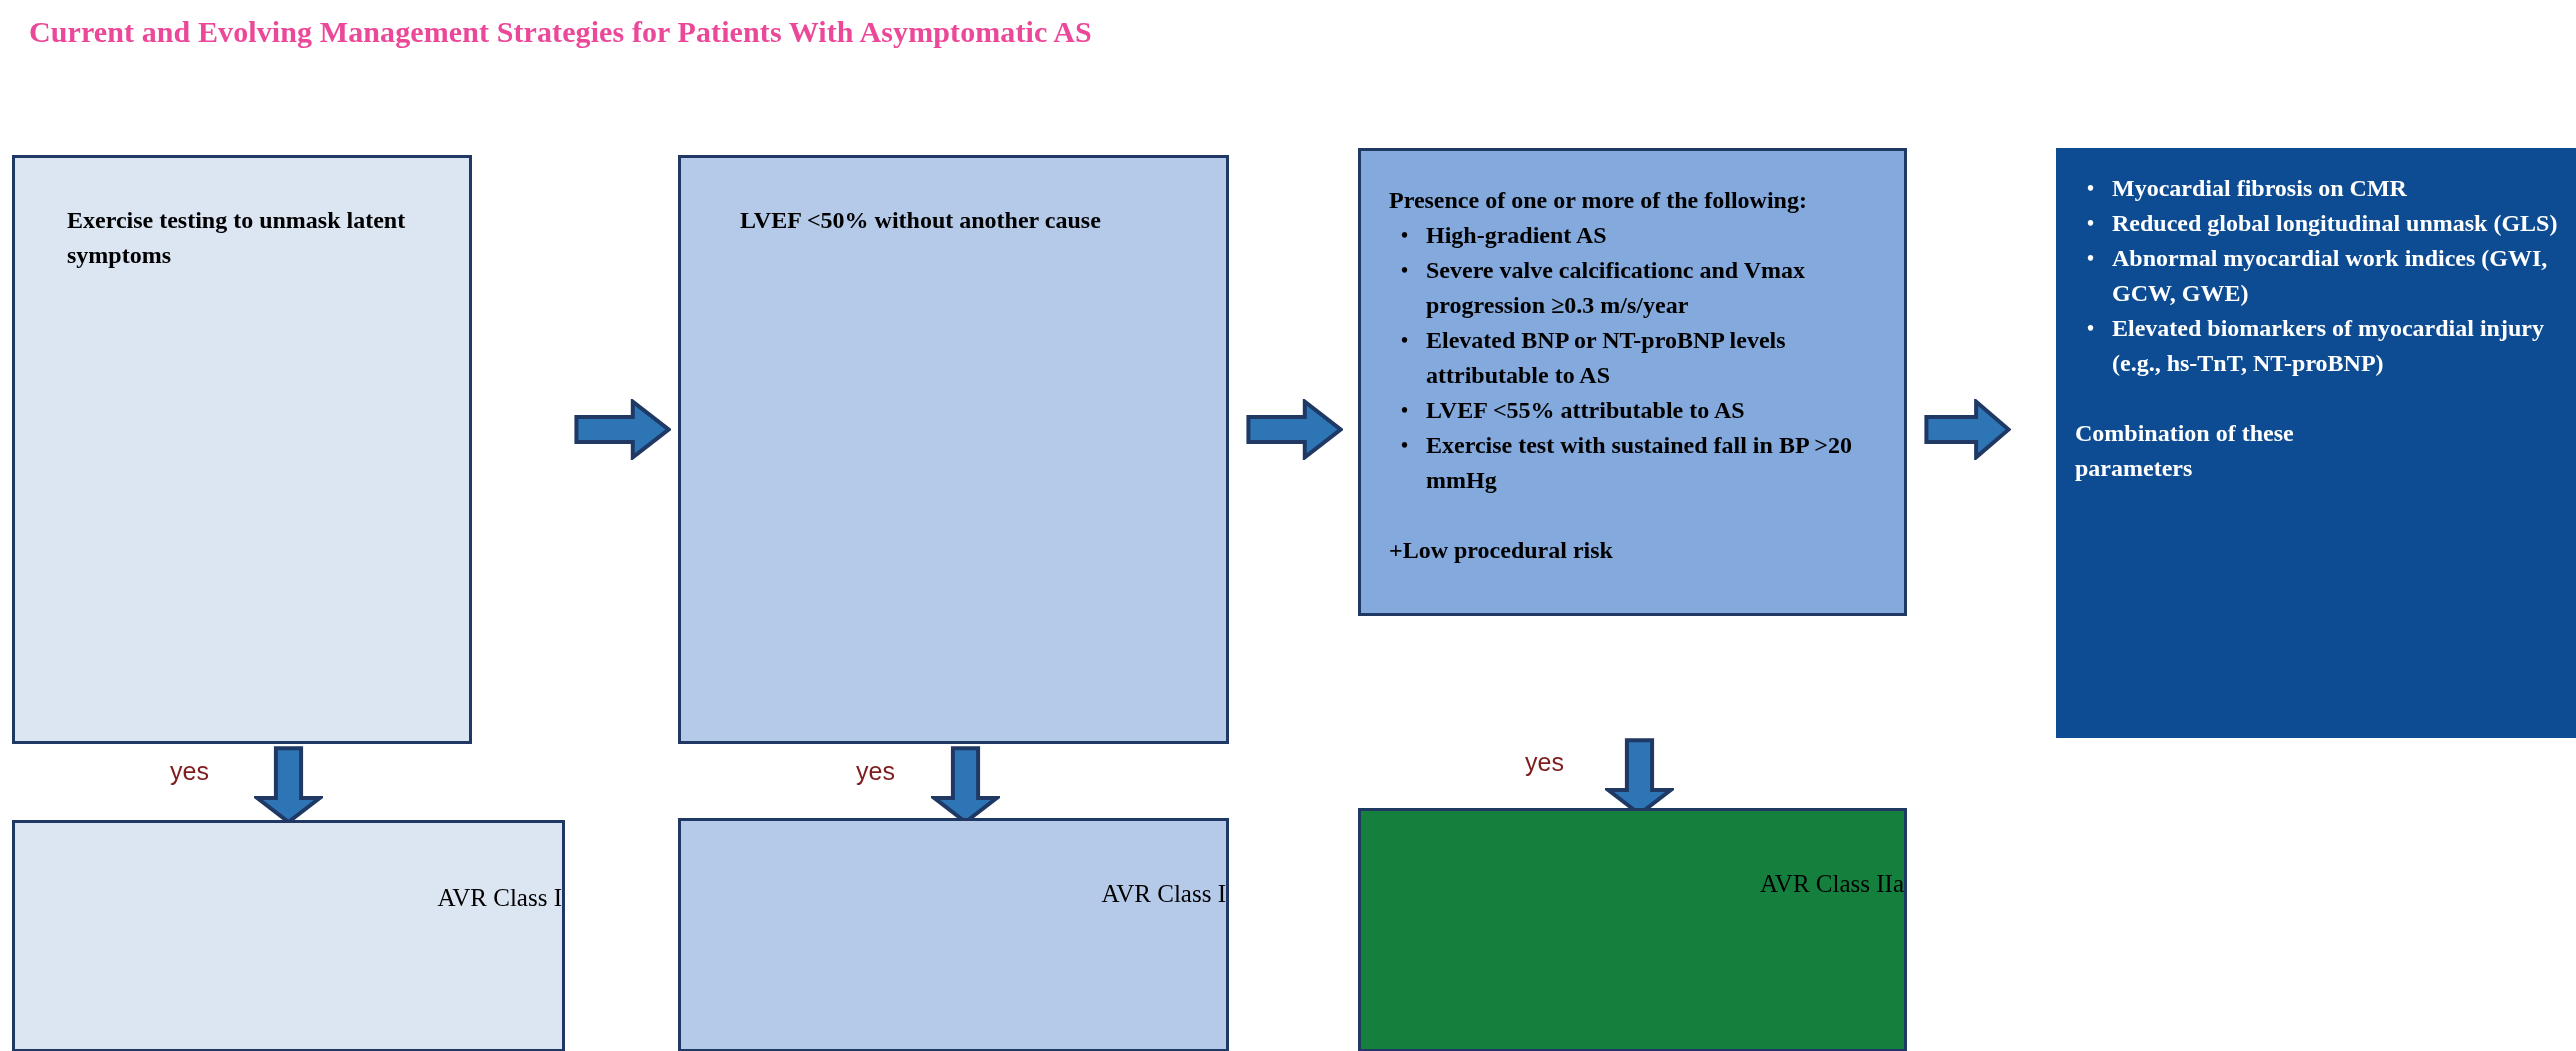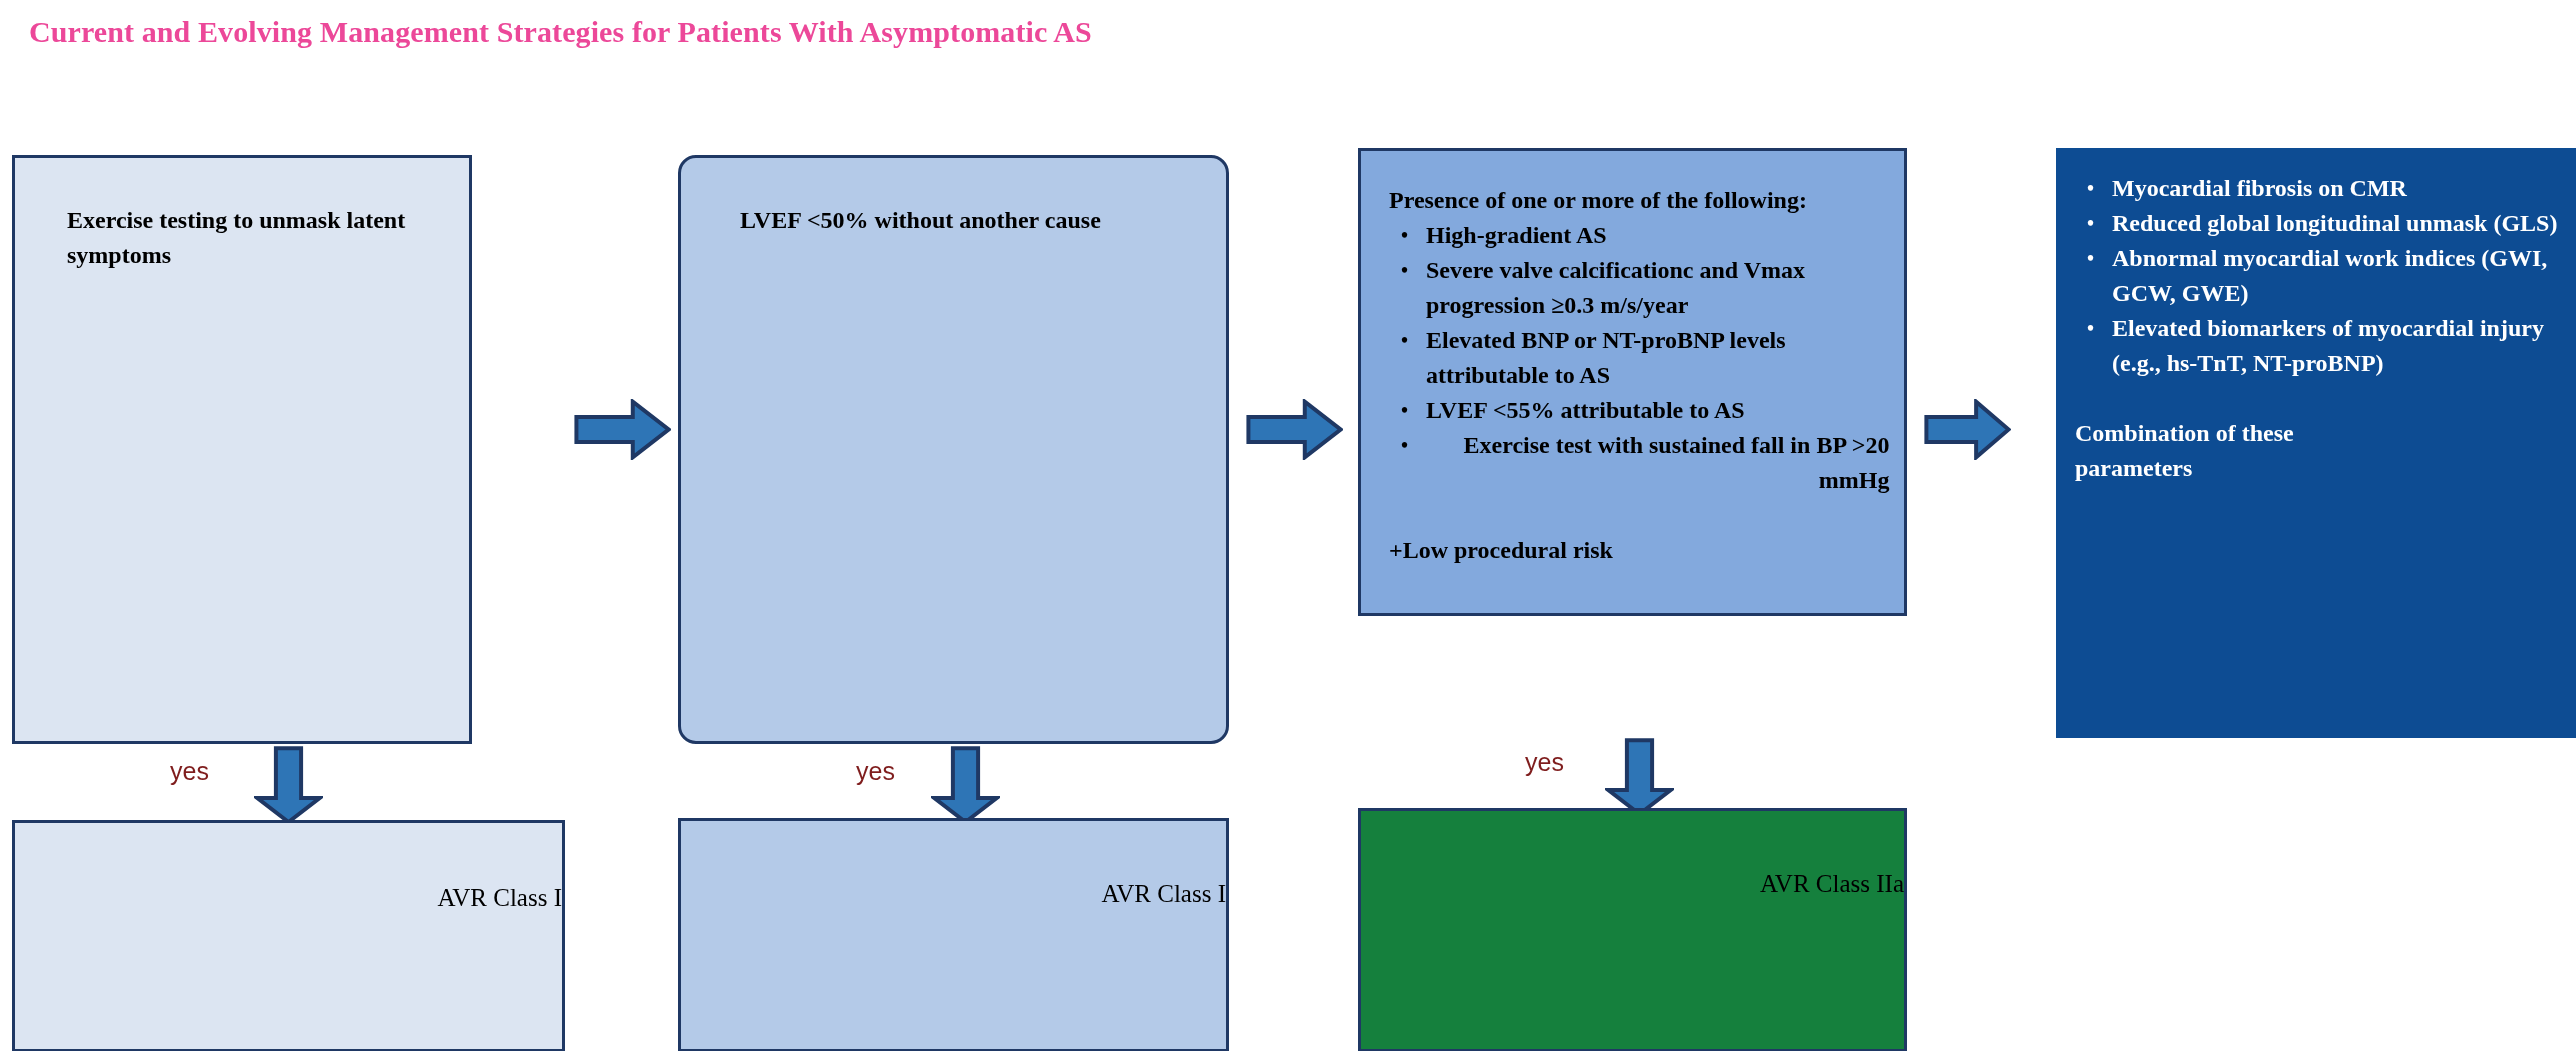--- a/index.html
+++ b/index.html
@@ -114,33 +114,33 @@
 </style>
 </head>
 <body>
 
 <div id="page-title">Current and Evolving Management Strategies for Patients With Asymptomatic AS</div>
 
 <div class="node" id="node-step1" style="left:12px; top:155px; width:460px; height:589px; background:#DCE5F2;">
   <div class="decision-text" style="left:52px; top:45px; width:446px;">Exercise testing to unmask latent symptoms</div>
 </div>
 
-<div class="node" id="node-step2" style="left:678px; top:155px; width:551px; height:589px; background:#B4CAE8;border-radius:18px;">
+<div class="node" id="node-step2" style="left:678px; top:155px; width:551px; height:589px; background:#B4CAE8;">
   <div class="decision-text" style="left:59px; top:45px; width:453px;">LVEF &lt;50% without another cause</div>
 </div>
 
 <div class="node" id="node-step3" style="left:1358px; top:148px; width:549px; height:468px; background:#83A9DD;">
   <div style="position:absolute; left:28px; top:32px; right:14.6px;">
     <p class="lead-text">Presence of one or more of the following:</p>
     <ul class="bullets">
       <li>High-gradient AS</li>
       <li>Severe valve calcificationc and Vmax progression ≥0.3 m/s/year</li>
       <li>Elevated BNP or NT-proBNP levels attributable to AS</li>
       <li>LVEF &lt;55% attributable to AS</li>
-      <li style="white-space:pre-line;text-align:right;">Exercise test with sustained fall in BP &gt;20
+      <li style="white-space:pre-line;">Exercise test with sustained fall in BP &gt;20
 mmHg</li>
     </ul>
     <p class="tail-text" style="margin-top:35px;">+Low procedural risk</p>
   </div>
 </div>
 
 <div class="node" id="node-step4" style="left:2024px; top:148px; width:549px; height:590px; background:#0D4C93; color:#FFFFFF; border-color:#0D4C93;margin-left:32px;">
   <div style="position:absolute; left:16px; top:20px; right:12px;">
     <ul class="bullets">
       <li>Myocardial fibrosis on CMR</li>

